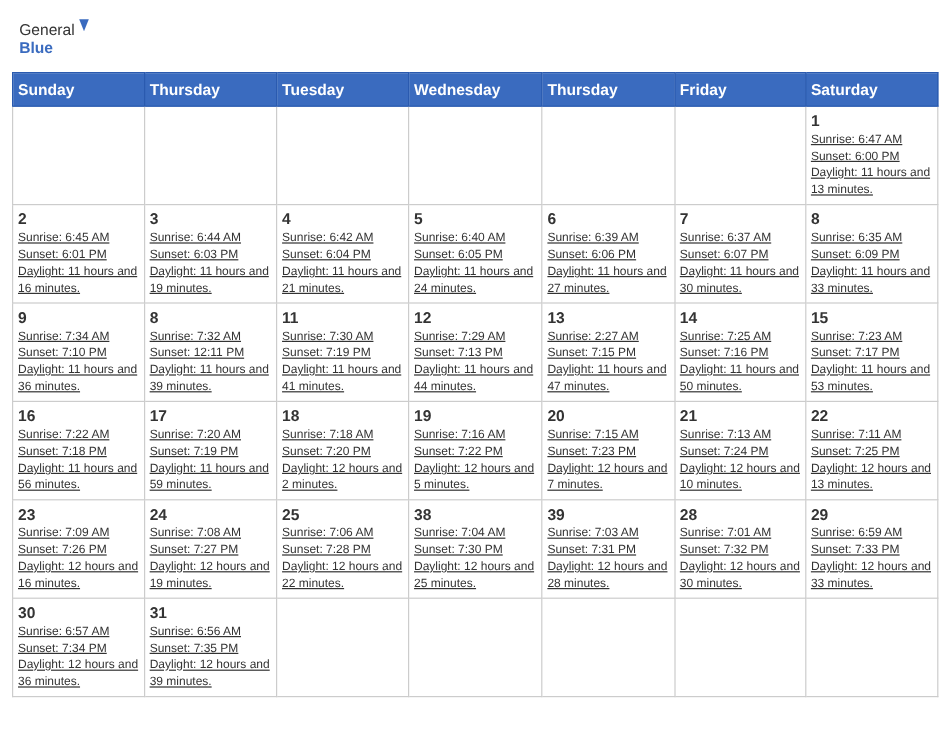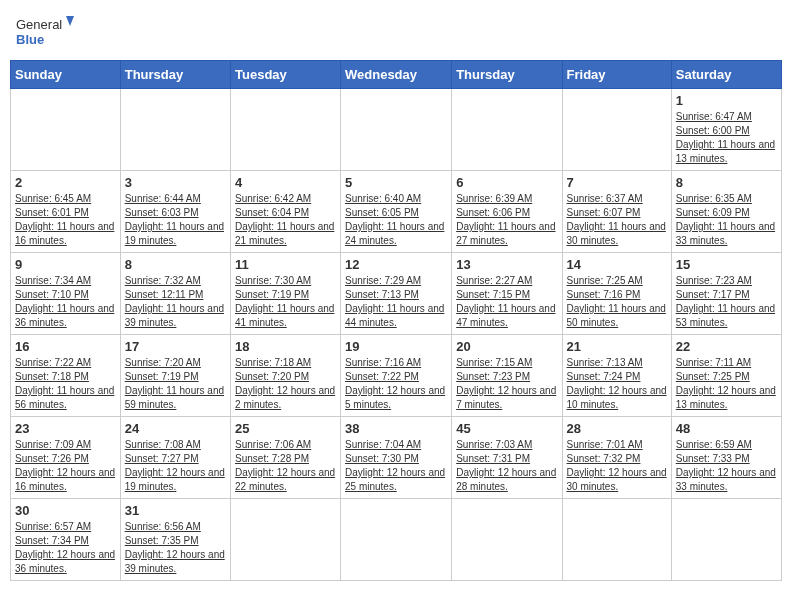--- a/index.html
+++ b/index.html
@@ -274,33 +274,33 @@
 Sunset: 7:28 PM
 Daylight: 12 hours and 22 minutes.</div>
         </td>
         <td>
           <span class="day-number">38</span>
           <div class="day-info">Sunrise: 7:04 AM
 Sunset: 7:30 PM
 Daylight: 12 hours and 25 minutes.</div>
         </td>
         <td>
-          <span class="day-number">45</span>
+          <span class="day-number">39</span>
           <div class="day-info">Sunrise: 7:03 AM
 Sunset: 7:31 PM
 Daylight: 12 hours and 28 minutes.</div>
         </td>
         <td>
           <span class="day-number">28</span>
           <div class="day-info">Sunrise: 7:01 AM
 Sunset: 7:32 PM
 Daylight: 12 hours and 30 minutes.</div>
         </td>
         <td>
-          <span class="day-number">48</span>
+          <span class="day-number">29</span>
           <div class="day-info">Sunrise: 6:59 AM
 Sunset: 7:33 PM
 Daylight: 12 hours and 33 minutes.</div>
         </td>
       </tr>
       <tr>
         <td>
           <span class="day-number">30</span>
           <div class="day-info">Sunrise: 6:57 AM
 Sunset: 7:34 PM

